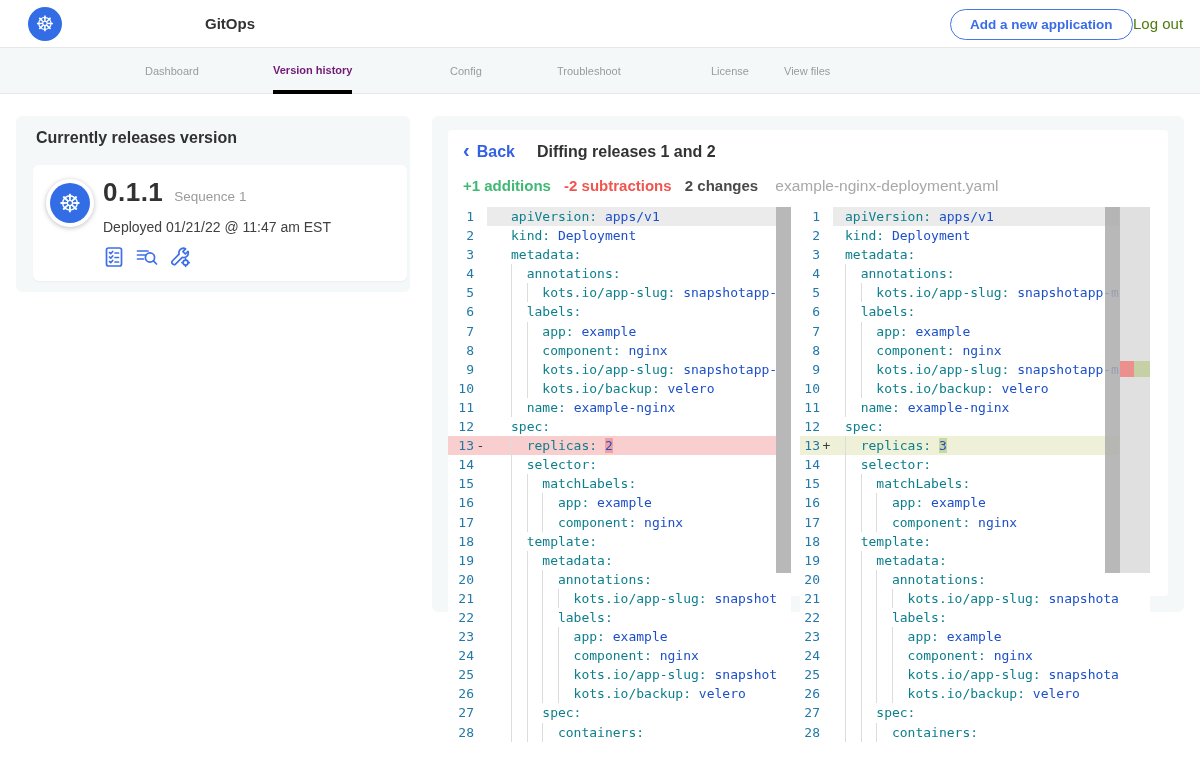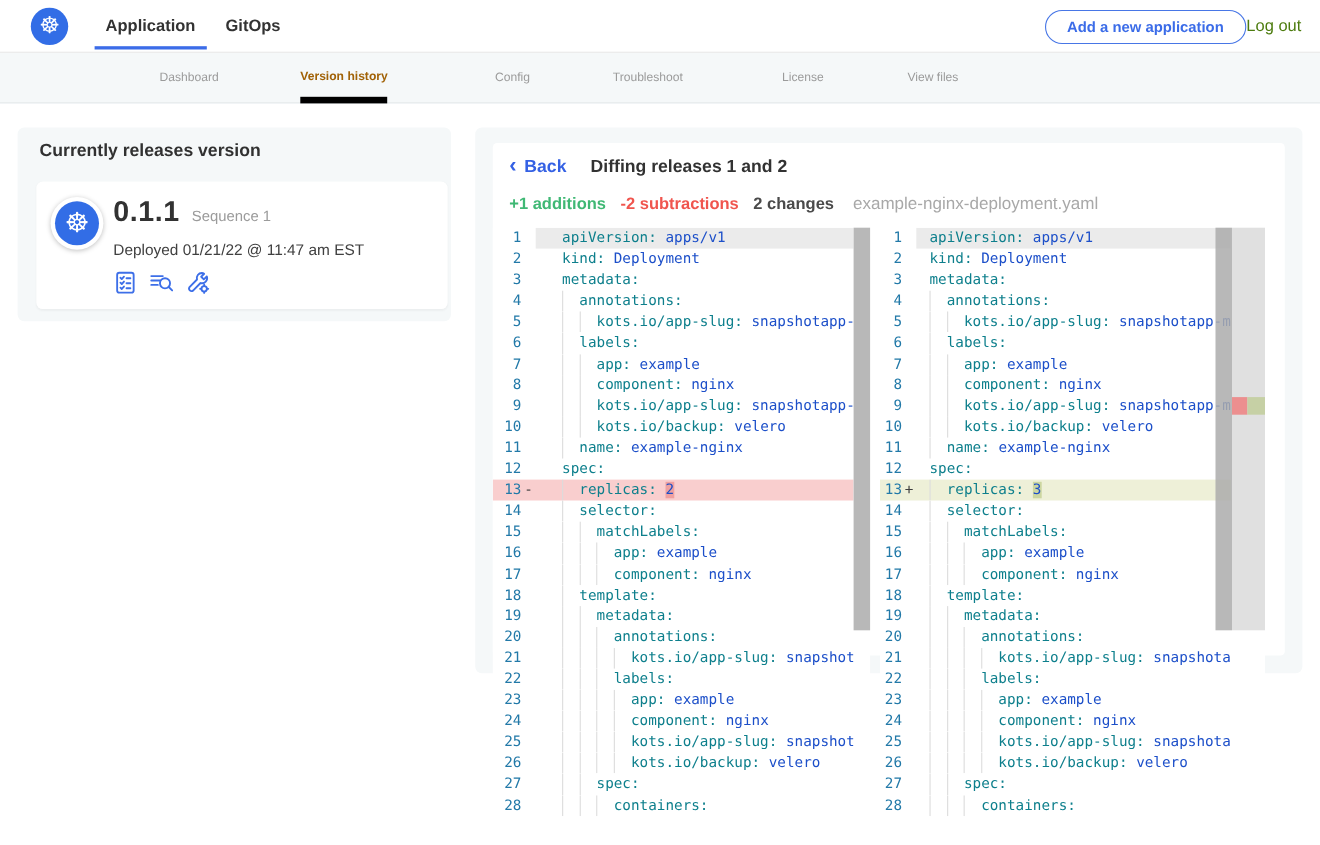--- a/index.html
+++ b/index.html
@@ -18,23 +18,23 @@
   .tab-gitops { left:205px; font-weight:600; }
   .add-app-btn { position:absolute; left:950px; top:9px; height:31px; padding:0 19px; background:#fff;
     border:1.5px solid #4776e6; border-radius:16px; color:#3b6ce8; font-weight:700; font-size:13.5px;
     line-height:27px; cursor:pointer; }
   .logout { position:absolute; left:1133px; top:0; height:48px; line-height:48px; font-size:15px; color:#4d7c0f; cursor:pointer; }
 
   
   .subnav { position:absolute; left:0; top:48px; width:1200px; height:46px; background:#f5f8f9;
     border-bottom:1px solid #e4e8ea; z-index:9; }
   .sub-item { position:absolute; top:0; height:46px; line-height:46px; font-size:11px; color:#9b9b9b; cursor:pointer; }
-  .sub-item.active { color:#a16207; font-weight:700; height:46px; line-height:44px; border-bottom:6px solid #000000; }
+  .sub-item.active { color:#701a75; font-weight:700; height:46px; line-height:44px; border-bottom:4px solid #000000; }
   .sub-item:nth-child(1){left:145px} .sub-item:nth-child(2){left:273px} .sub-item:nth-child(3){left:450px}
-  .sub-item:nth-child(4){left:557px} .sub-item:nth-child(5){left:711px} .sub-item:nth-child(6){left:825px}
+  .sub-item:nth-child(4){left:557px} .sub-item:nth-child(5){left:711px} .sub-item:nth-child(6){left:784px}
   .sub-item:nth-child(7){left:950px}
 
   
   .deployed-panel { position:absolute; left:16px; top:116px; width:394px; height:176px;
     background:#f5f8f9; border-radius:6px; }
   .deployed-title { position:absolute; left:20px; top:13px; font-size:16px; font-weight:700; color:#313131; }
   .deployed-card { position:absolute; left:17px; top:49px; width:374px; height:116px; background:#fff;
     border-radius:6px; box-shadow:0 1px 2px rgba(0,0,0,.04);text-align:center; }
   .card-logo { position:absolute; left:13px; top:14px; width:48px; height:48px; border-radius:50%;
     background:#fff; box-shadow:0 1px 5px rgba(0,0,0,.25); }
@@ -91,21 +91,20 @@
   .pane-right .vthumb { right:30px; }
   .ruler { position:absolute; top:0; right:0; width:30px; height:366px; background:#e0e0e0; z-index:6; }
   .mark-del { position:absolute; left:0; top:154px; width:14px; height:16px; background:#ec8f8f; }
   .mark-add { position:absolute; left:14px; top:154px; width:16px; height:16px; background:#c6d0a5; }
 </style>
 </head>
 <body>
 
 <div class="topnav">
   <div class="k8s-logo"></div>
-  <div class="top-tab tab-application">Application</div>
   <div class="top-tab tab-gitops">GitOps</div>
   <button class="add-app-btn">Add a new application</button>
   <div class="logout">Log out</div>
 </div>
 
 <div class="subnav">
   <span class="sub-item">Dashboard</span>
   <span class="sub-item active">Version history</span>
   <span class="sub-item">Config</span>
   <span class="sub-item">Troubleshoot</span>

